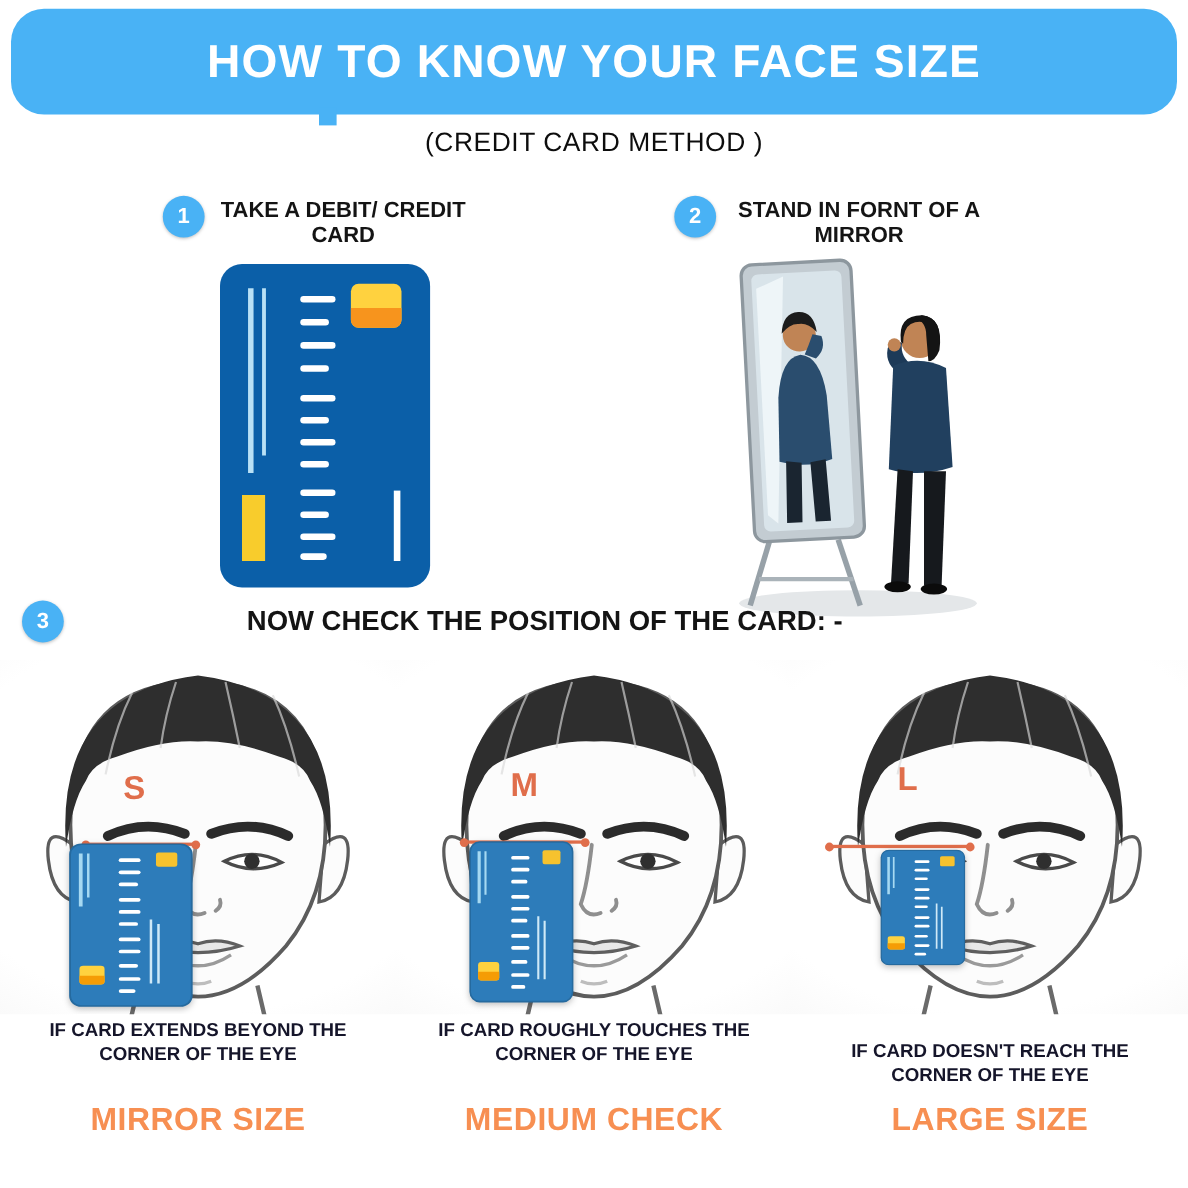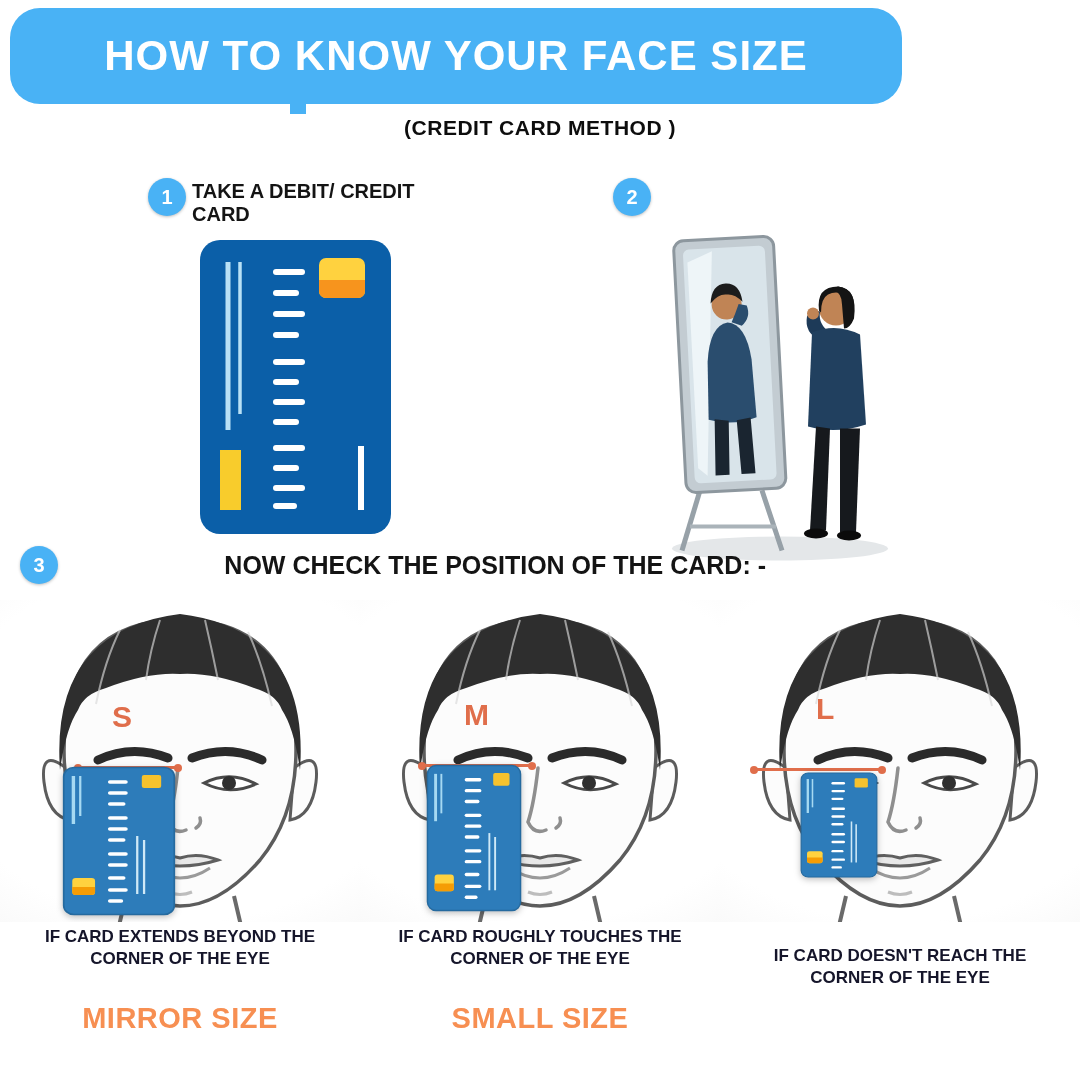--- a/index.html
+++ b/index.html
@@ -1,36 +1,36 @@
 <!DOCTYPE html>
 <html style="--accent_blue: #49b2f5; --orange: #f78f52; --letter_orange: #e06e4b; --card_dark_blue: #0b5fa8; --card_light_blue: #2d7cba; --chip_yellow: #ffd23f; --chip_orange: #f7941d;"><head>
 <meta charset="utf-8">
 <style>
   * { margin:0; padding:0; box-sizing:border-box; }
   html,body { width:1080px; height:1080px; background:#ffffff; }
   body { font-family:"Liberation Sans", sans-serif; position:relative; }
   .canvas { position:absolute; inset:0; width:1080px; height:1080px; background:#fff; overflow:hidden; }
 
   
-  .banner { position:absolute; left:10px; top:8px; width:892px; height:96px;
+  .banner { position:absolute; left:10px; top:8px; width:1060px; height:96px;
             background:var(--accent_blue); border-radius:30px;
             display:flex; align-items:center; justify-content:center; }
   .banner .title { color:#ffffff; font-size:42px; font-weight:800; letter-spacing:1px; }
   .banner-tail { position:absolute; left:290px; top:98px; width:16px; height:16px; background:var(--accent_blue); }
   .subtitle { position:absolute; left:0; top:116px; width:1080px; text-align:center;
-              font-size:21px; font-weight:700; color:#0d0d0d; letter-spacing:0.5px; }
+              font-size:24px; font-weight:400; color:#0d0d0d; letter-spacing:0.5px; }
 
   
   .badge { position:absolute; width:38px; height:38px; border-radius:50%;
            background:var(--accent_blue); color:#fff; font-size:20px; font-weight:800;
            display:flex; align-items:center; justify-content:center; box-shadow:0 1px 3px rgba(0,0,0,.25); }
   .badge-1 { left:148px; top:178px; }
   .badge-2 { left:613px; top:178px; }
   .badge-3 { left:20px;  top:546px; }
-  .step-label { position:absolute; font-weight:800; color:#141414; line-height:1.15; }
+  .step-label { position:absolute; font-weight:800; color:#141414; text-align:center; line-height:1.15; }
   .step-label-1 { left:192px; top:180px; width:240px; font-size:20px; }
   .step-label-2 { left:655px; top:180px; width:252px; font-size:20px; }
   .step-label-3 { left:66px;  top:551px; width:700px; font-size:25px; text-align:right; }
 
   
   .big-card-box { position:absolute; left:198px; top:238px; width:195px; height:298px; }
   .mirror-box   { position:absolute; left:660px; top:228px; width:240px; height:336px; }
   .big-card-box svg, .mirror-box svg { width:100%; height:100%; display:block; }
 
   
@@ -190,20 +190,21 @@
 
   <div class="badge badge-1">1</div>
   <div class="step-label step-label-1">TAKE A DEBIT/ CREDIT CARD</div>
   <div class="big-card-box">
     <svg viewBox="0 0 195 298">
         <use href="#big-card"></use>
       </svg>
   </div>
 
   <div class="badge badge-2">2</div>
+  <div class="step-label step-label-2">STAND IN FORNT OF A MIRROR</div>
   <div class="mirror-box">
     <svg viewBox="0 0 240 335">
         <use href="#mirror-scene"></use>
       </svg>
   </div>
 
   <div class="badge badge-3">3</div>
   <div class="step-label step-label-3">NOW CHECK THE POSITION OF THE CARD: -</div>
 
   <div class="panel panel-0">
@@ -249,15 +250,16 @@
     <div class="cap-inner">IF CARD EXTENDS BEYOND THE CORNER OF THE EYE</div>
   </div>
   <div class="caption caption-1">
     <div class="cap-inner">IF CARD ROUGHLY TOUCHES THE CORNER OF THE EYE</div>
   </div>
   <div class="caption caption-2">
     <div class="cap-inner">IF CARD DOESN'T REACH THE CORNER OF THE EYE</div>
   </div>
 
   <div class="size-label size-label-0">MIRROR SIZE</div>
-  <div class="size-label size-label-1">SMALL SIZE</div>
+  <div class="size-label size-label-1">MEDIUM CHECK</div>
+  <div class="size-label size-label-2">LARGE SIZE</div>
 
 </div>
 
 </body></html>

